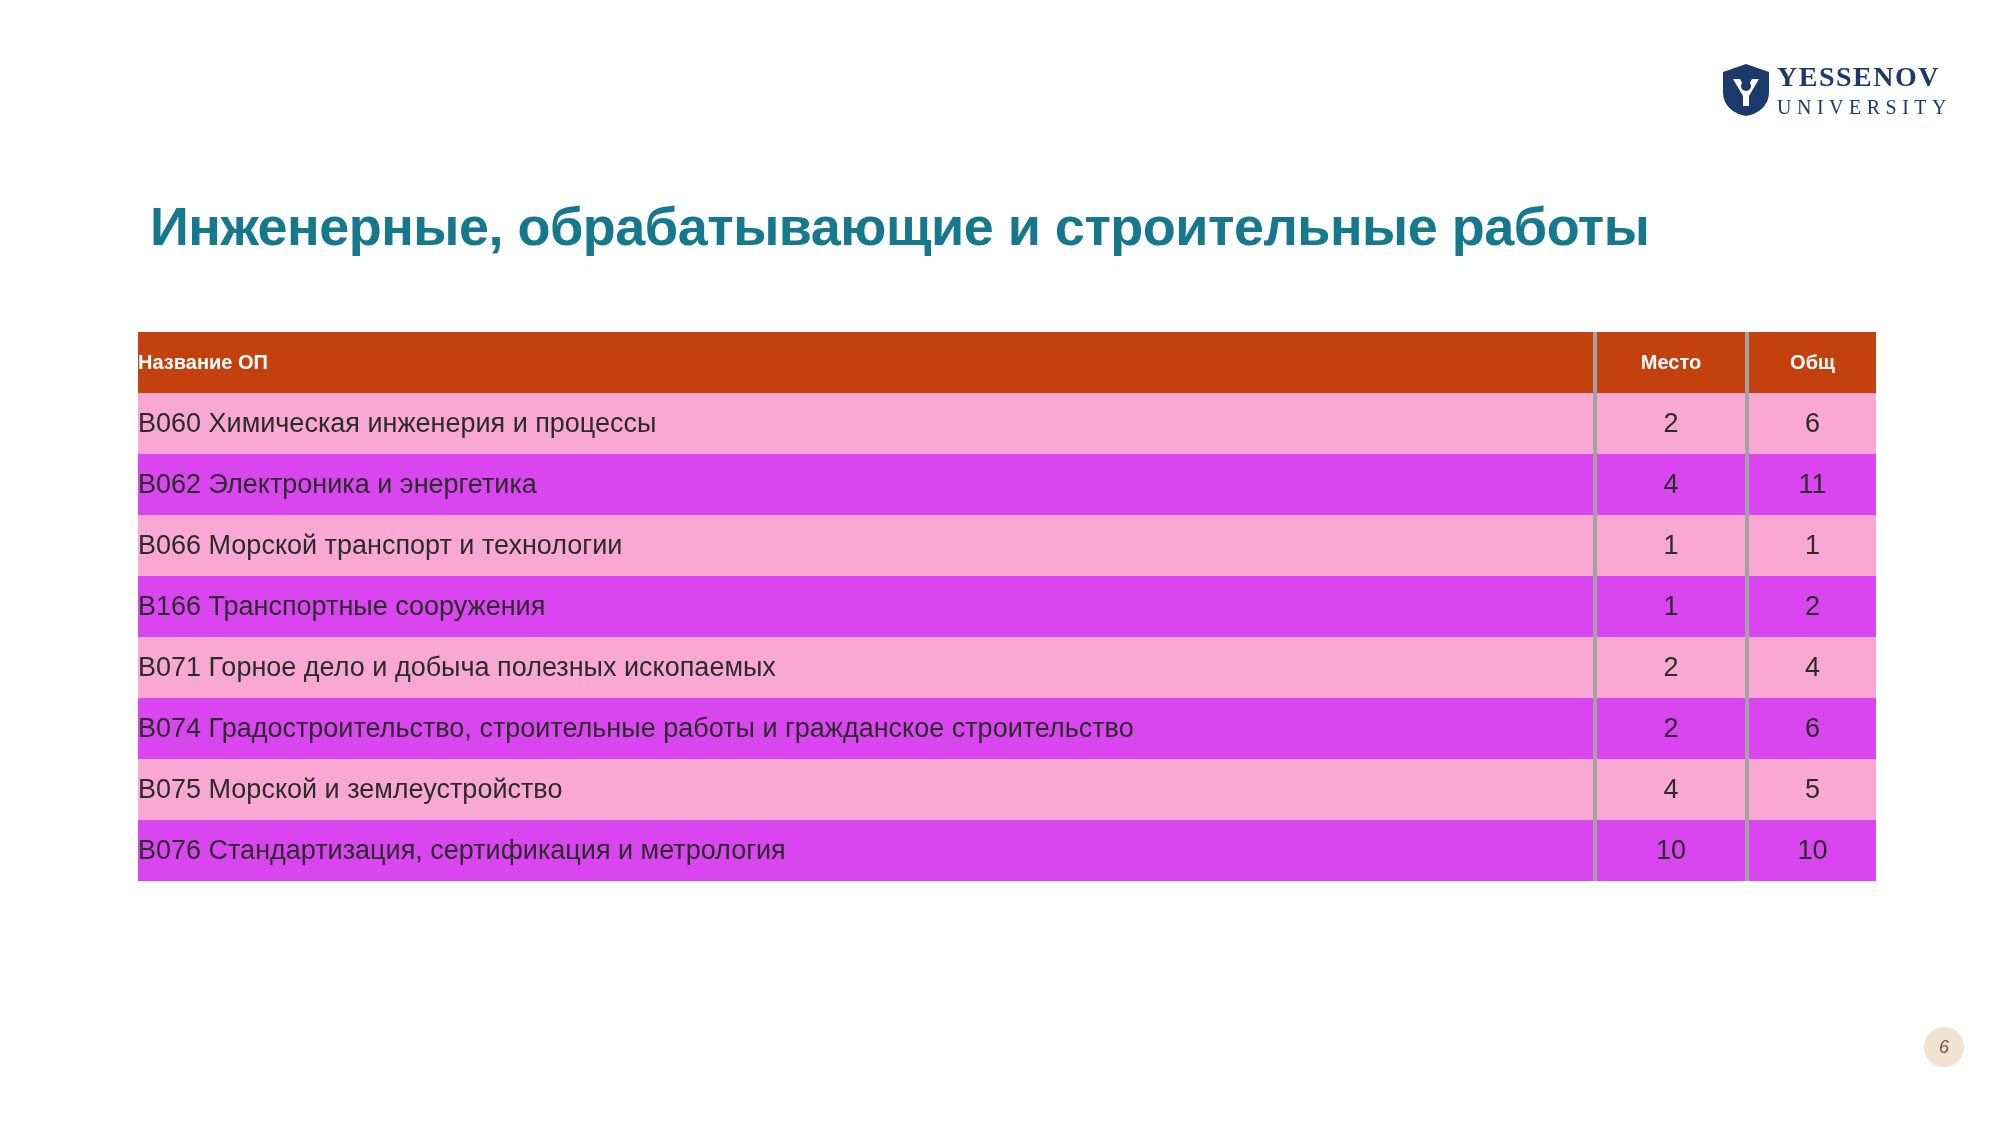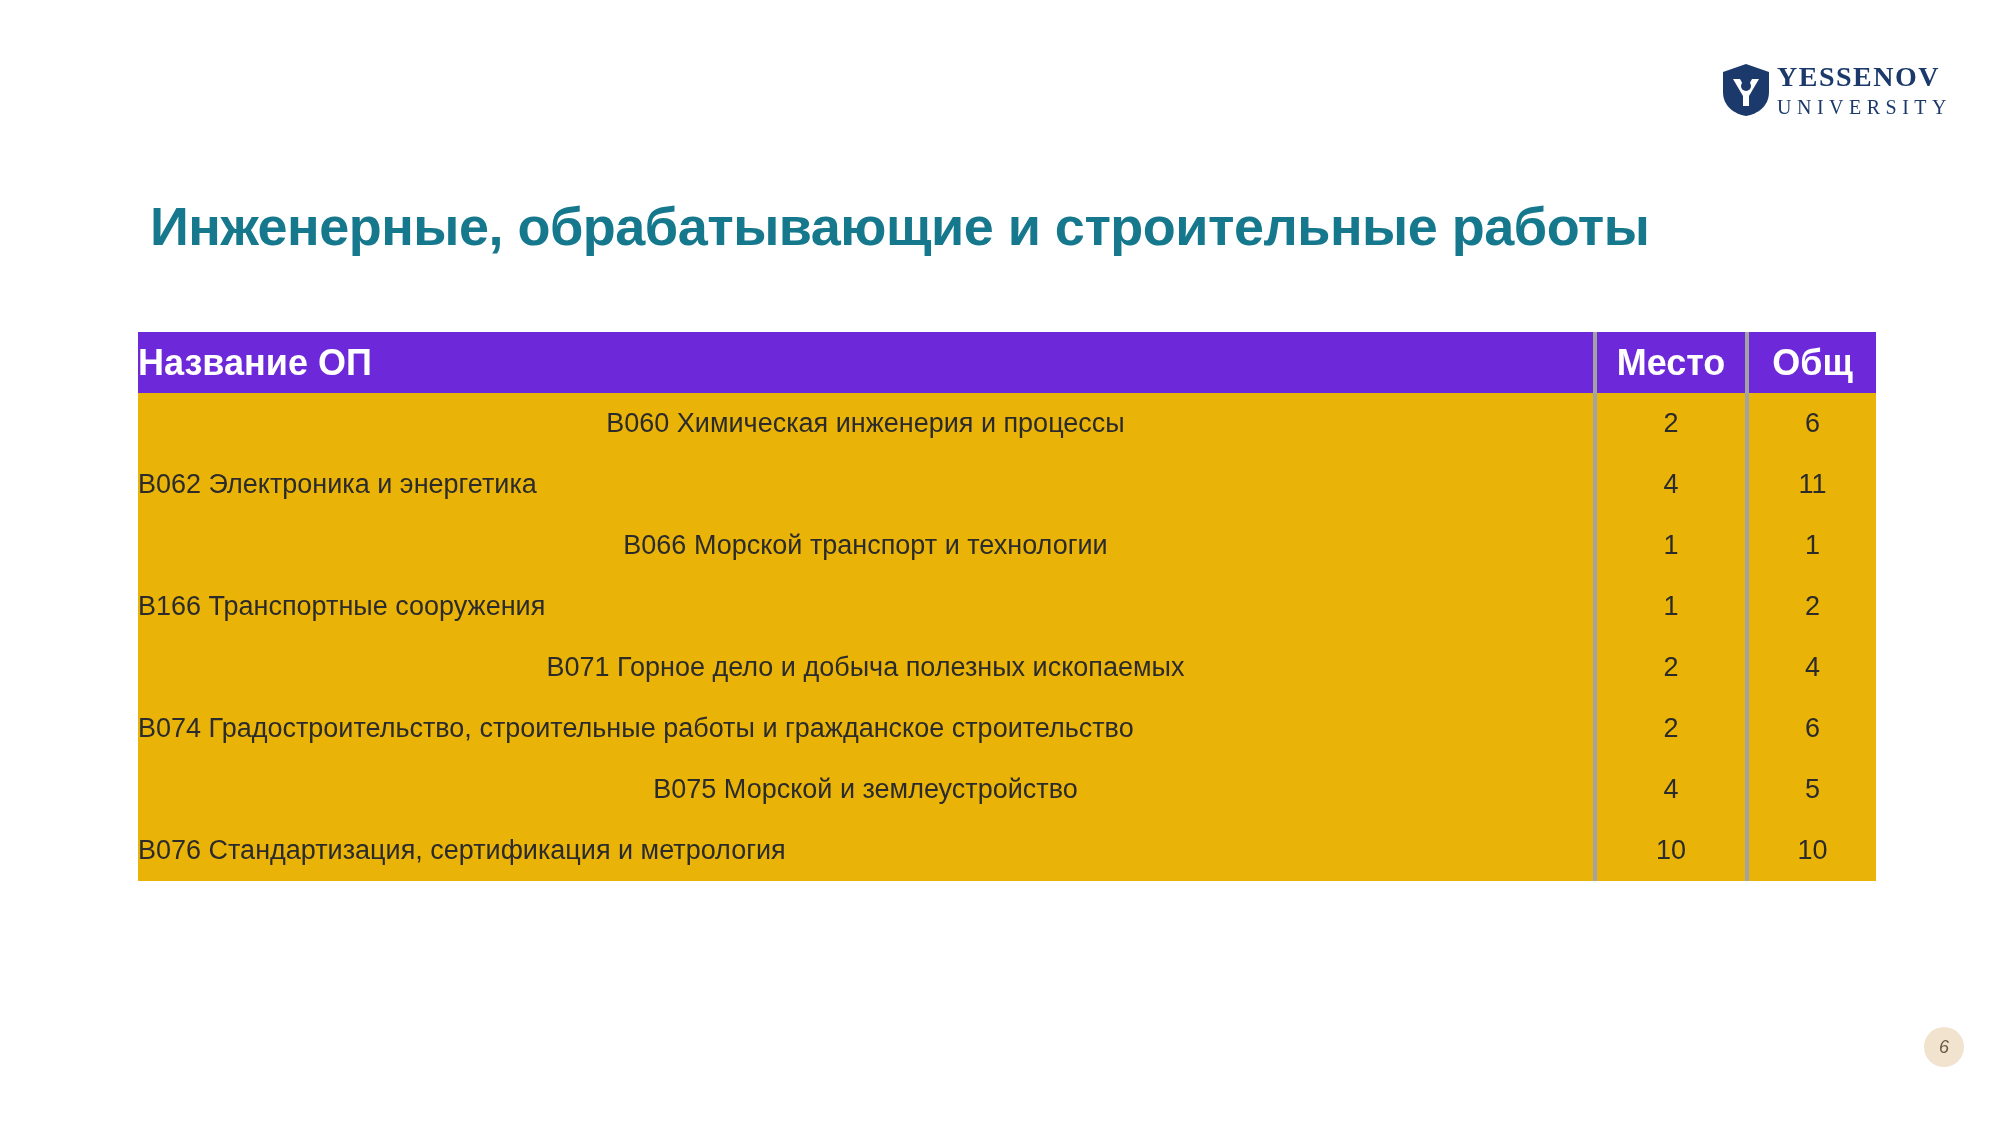--- a/index.html
+++ b/index.html
@@ -77,37 +77,37 @@
   }
   table.data th,
   table.data td {
     padding: 0;
     height: 61px;
     font-size: 27px;
     color: #2b2b2b;
     vertical-align: middle;
   }
   table.data thead th {
-    background: #6d28d9;
+    background: #c2410c;
     color: #ffffff;
     font-weight: bold;
-    font-size: 36px;
+    font-size: 20px;
   }
   .col-name   { width: 1455px; text-align: left; }
   .col-place  { width: 148px;  text-align: center; }
   .col-total  { width: 127px;  text-align: center; }
 
   thead .col-name  { padding-left: 22px; }
   thead .col-place,
   thead .col-total { text-align: center; }
 
   tbody .col-name  { padding-left: 22px; }
 
-  tbody tr.odd  td { background: #eab308; text-align: center; }
-  tbody tr.even td { background: #eab308; }
+  tbody tr.odd  td { background: #f9a8d4; }
+  tbody tr.even td { background: #d946ef; }
 
   
   table.data th + th,
   table.data td + td {
     border-left: 4px solid #a3a3a3;
   }
 
   
   .page-badge {
     position: absolute;

